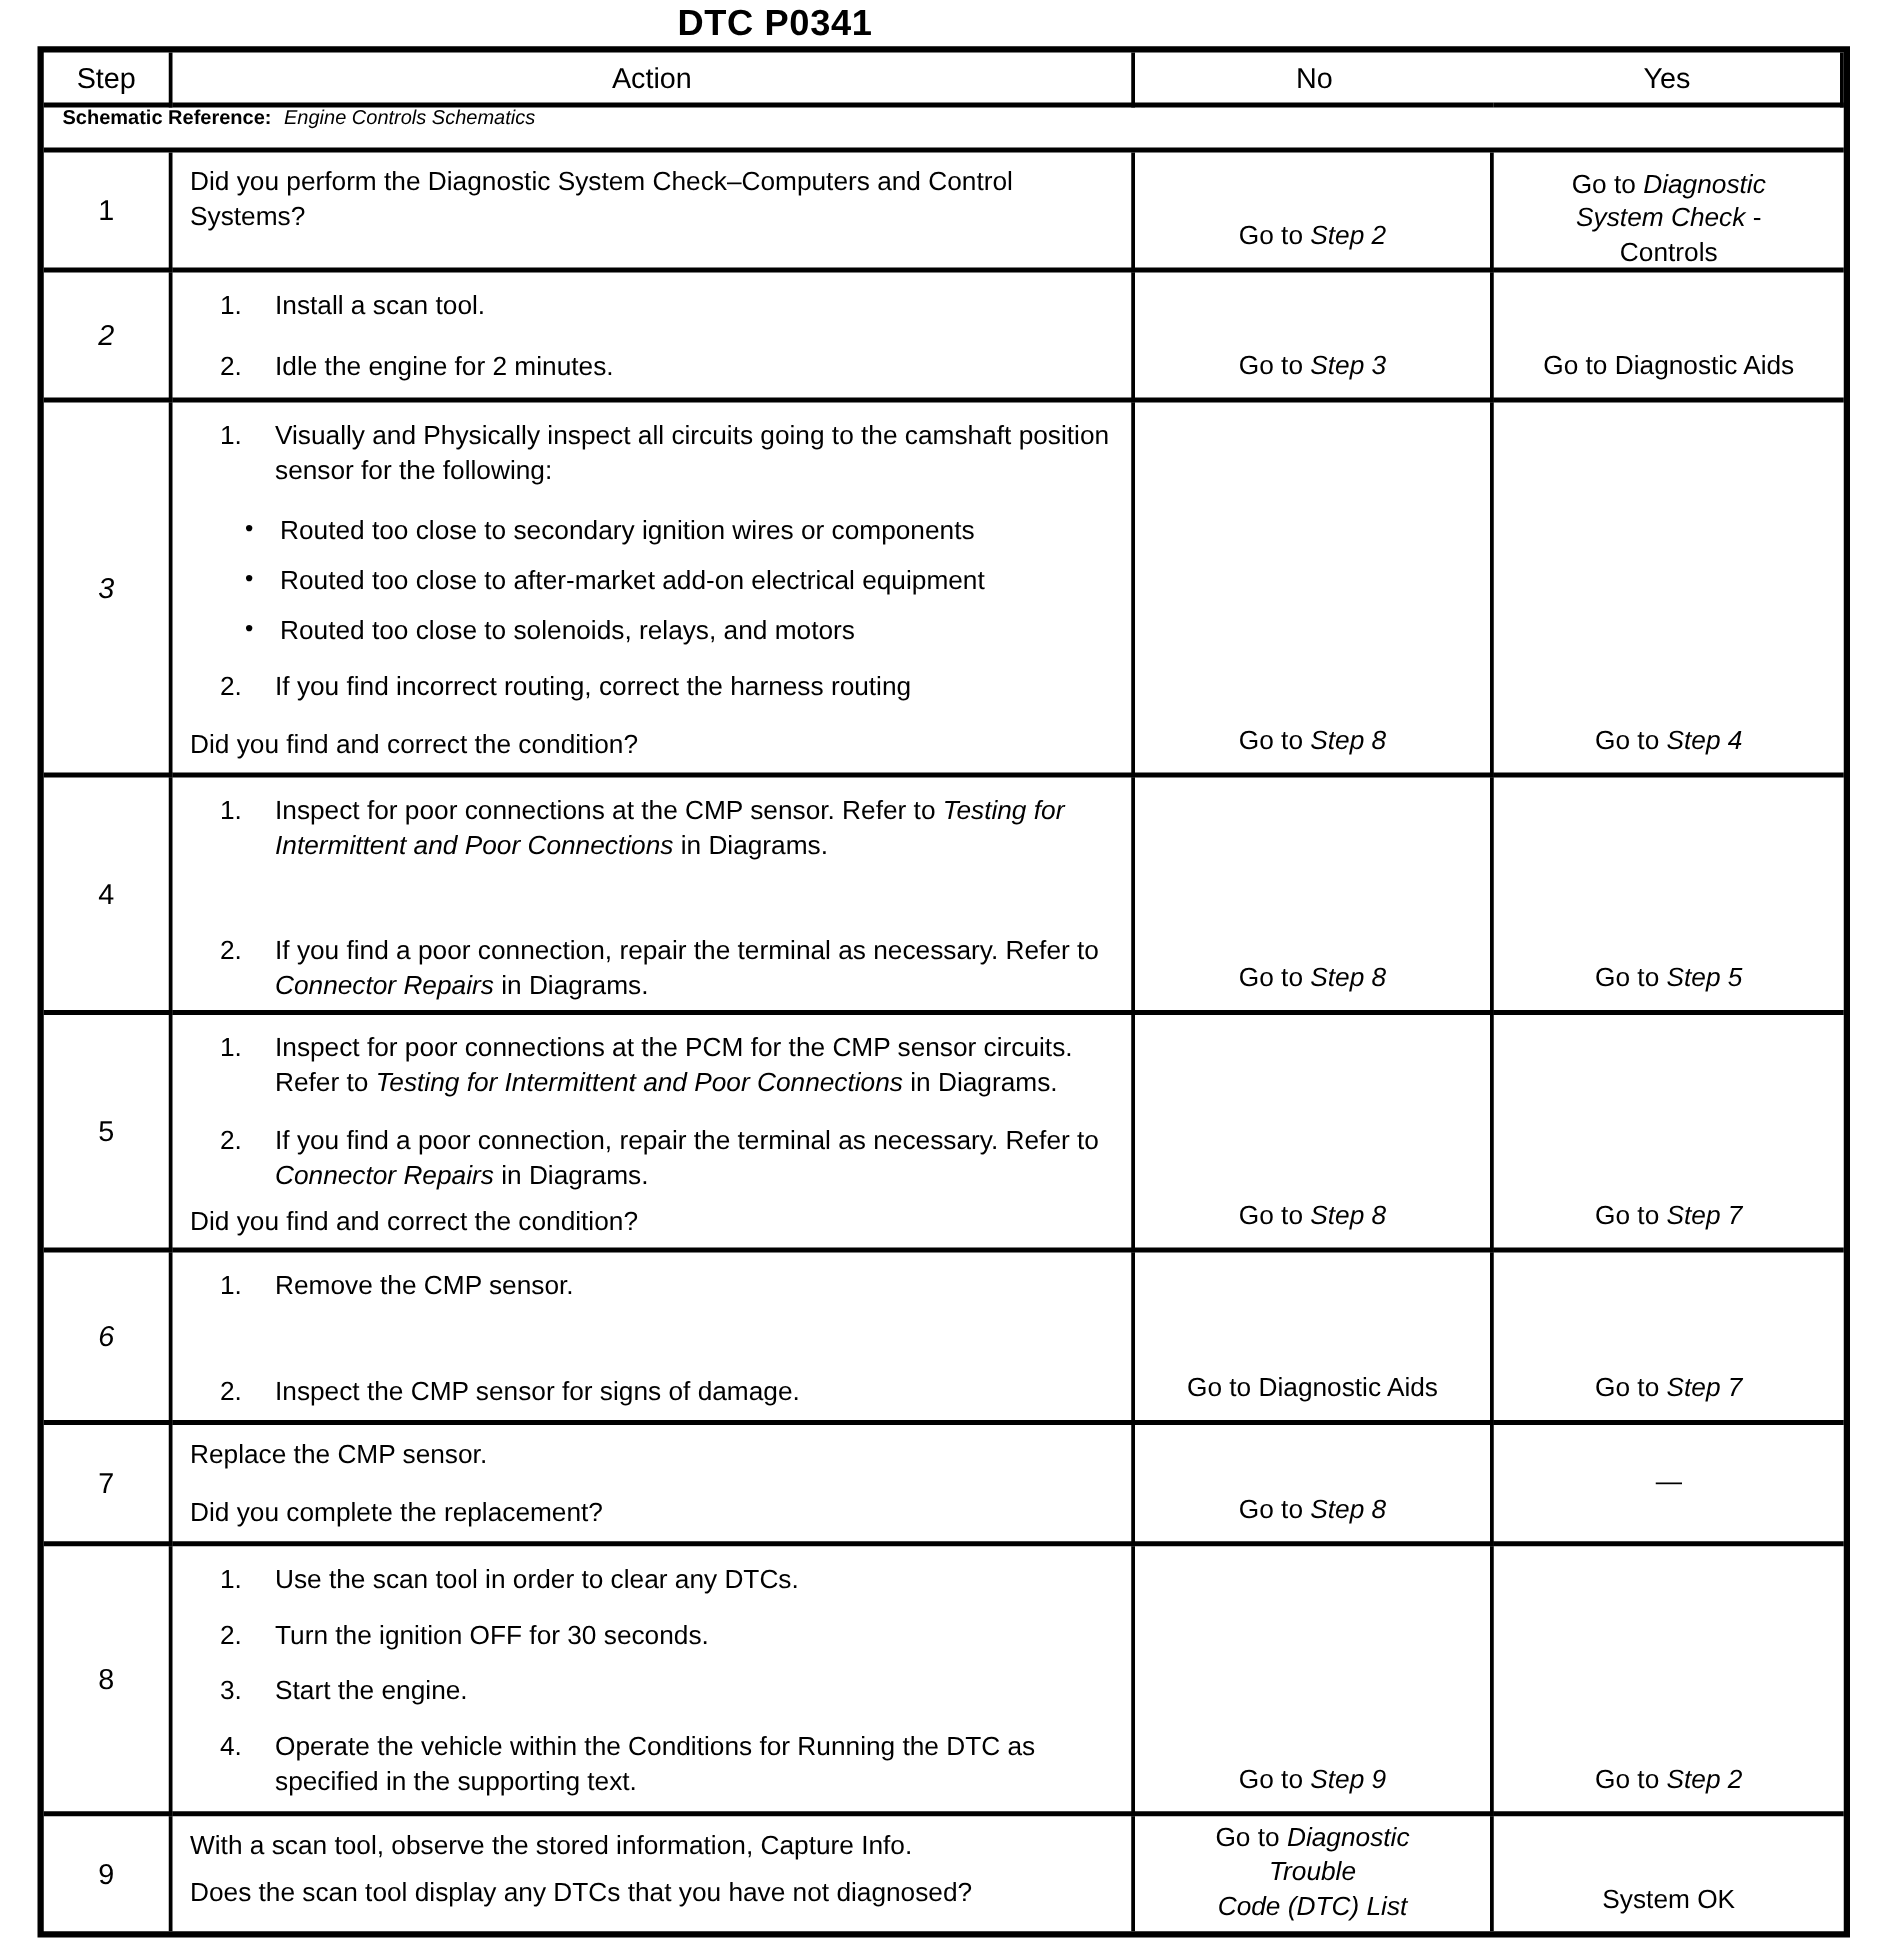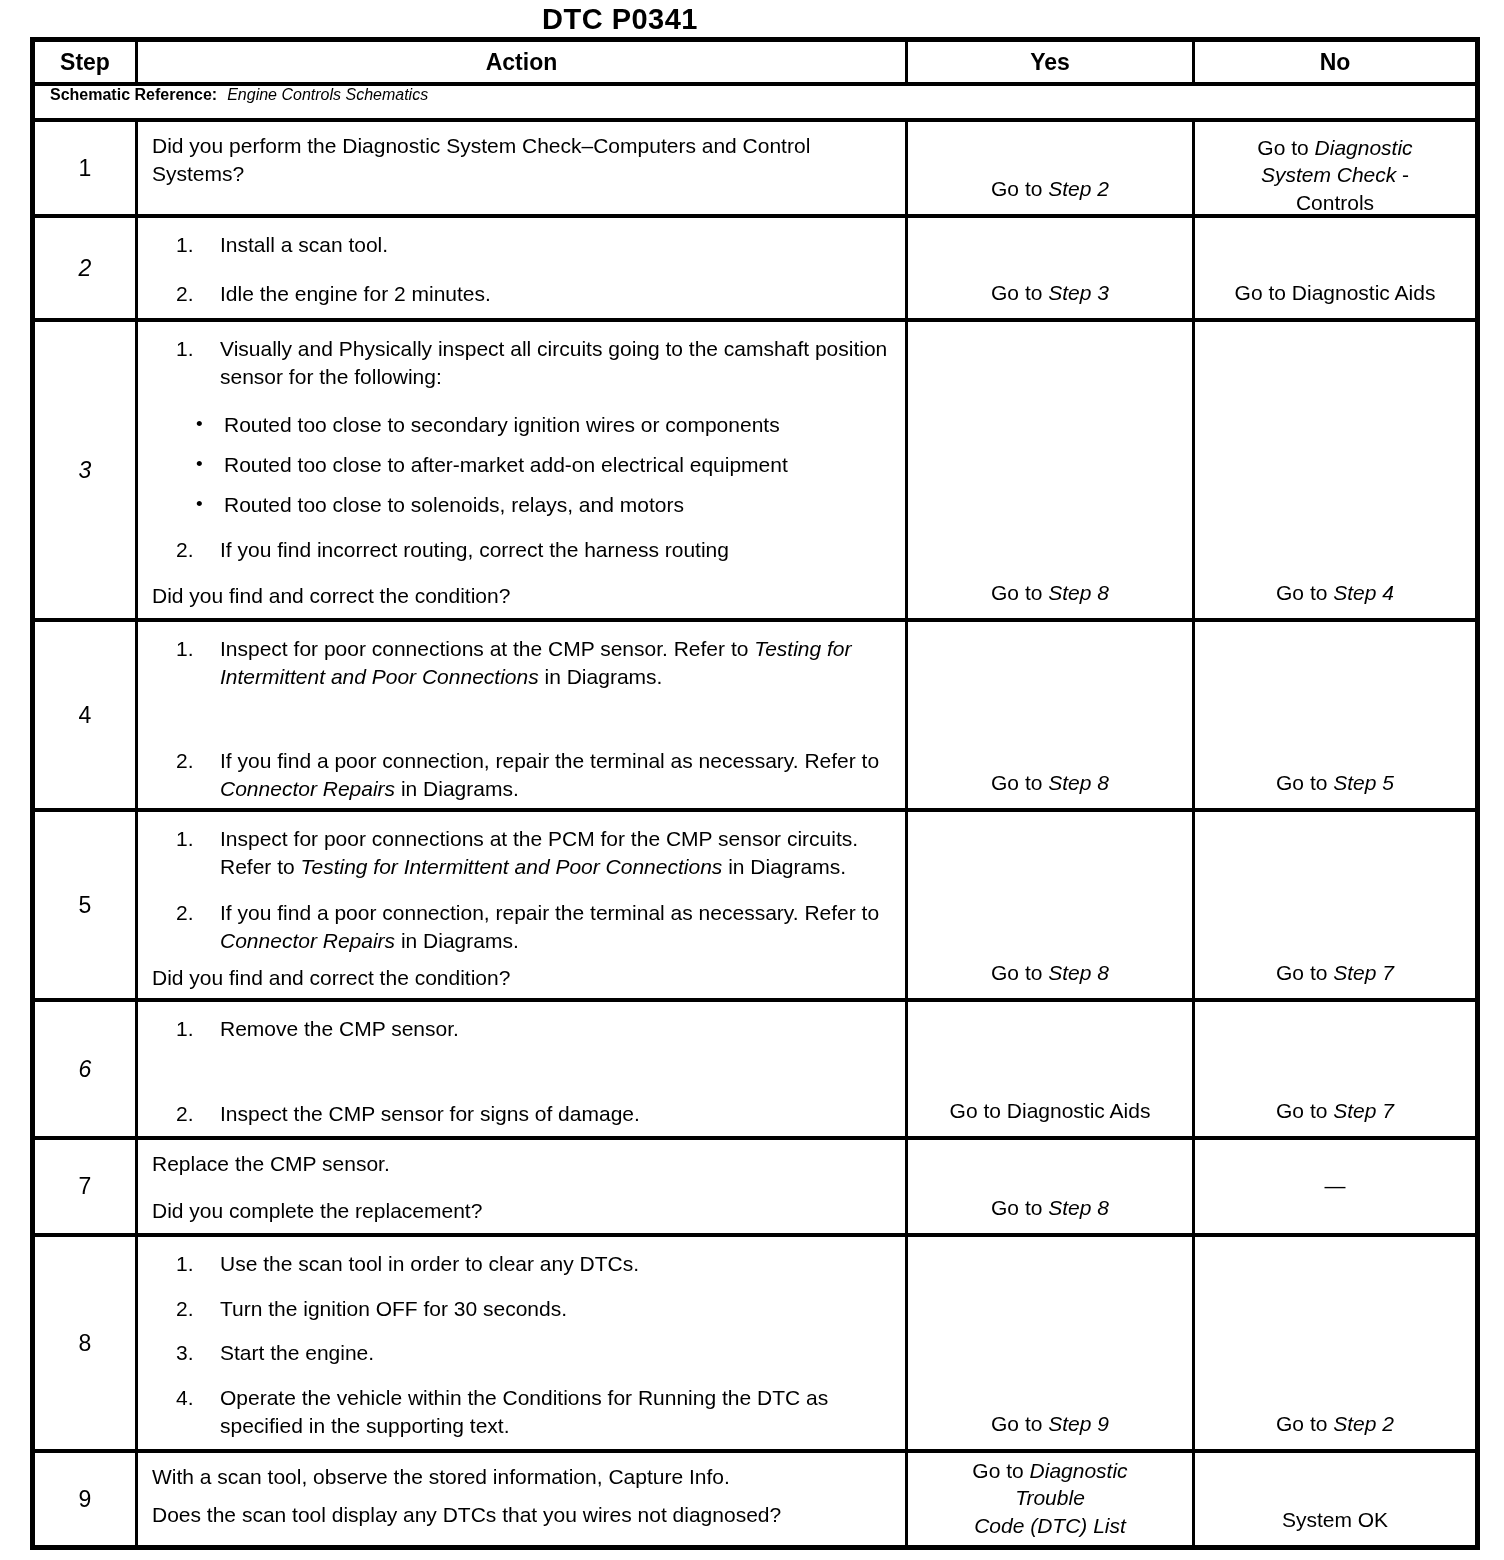--- a/index.html
+++ b/index.html
@@ -21,21 +21,21 @@
     grid-template-rows:44px 36px 96px 104px 300px 190px 190px 138px 97px 216px 92px;
     border:5px solid #000;
     box-sizing:content-box;
     background:#fff;
   }
   .c{border-right:3px solid #000;border-bottom:4px solid #000;box-sizing:border-box;overflow:hidden;}
   .c.lastcol{border-right:none;}
   .c.lastrow{border-bottom:none;}
   .hcell{
     display:flex;align-items:center;justify-content:center;
-    font-weight:bold;font-size:23px;
+    font-weight:normal;font-size:23px;
   }
   .schem{
     grid-column:1 / -1;
     display:flex;align-items:flex-start;
     padding:0 0 0 15px;font-size:16px;
   }
   .schem .lbl{font-weight:bold;margin-right:10px;}
   .schem .val{font-style:italic;}
   .stepcell{
     display:flex;align-items:center;justify-content:center;
@@ -70,22 +70,22 @@
 <body>
 
 <div class="page">
 
   <div class="doc-title">DTC P0341</div>
 
   <div class="tbl">
 
     <div class="c hcell">Step</div>
     <div class="c hcell">Action</div>
+    <div class="c hcell lastcol">No</div>
     <div class="c hcell">Yes</div>
-    <div class="c hcell lastcol">No</div>
 
     <div class="c schem lastcol">
       <span class="lbl">Schematic Reference:</span>
       <span class="val">Engine Controls Schematics</span>
     </div>
 
     <div class="c stepcell">1</div>
     <div class="c action">
       <div class="plain"><span>Did you perform the Diagnostic System Check–Computers and Control Systems?</span></div>
     </div>
@@ -242,21 +242,21 @@
     <div class="c gonote">
       <div><span>Go to </span><span class="it">Step 9</span></div>
     </div>
     <div class="c gonote lastcol">
       <div><span>Go to </span><span class="it">Step 2</span></div>
     </div>
 
     <div class="c stepcell lastrow">9</div>
     <div class="c action lastrow">
       <div class="plain"><span>With a scan tool, observe the stored information, Capture Info.</span></div>
-      <div class="plain" style="margin-top:8px;"><span>Does the scan tool display any DTCs that you wires not diagnosed?</span></div>
+      <div class="plain" style="margin-top:8px;"><span>Does the scan tool display any DTCs that you have not diagnosed?</span></div>
     </div>
     <div class="c gonote lastrow" style="padding-bottom:6px;">
       <div><span>Go to </span><span class="it">Diagnostic</span></div>
       <div><span class="it">Trouble</span></div>
       <div><span class="it">Code (DTC) List</span></div>
     </div>
     <div class="c gonote lastcol lastrow">
       <div><span>System OK</span></div>
     </div>
 

